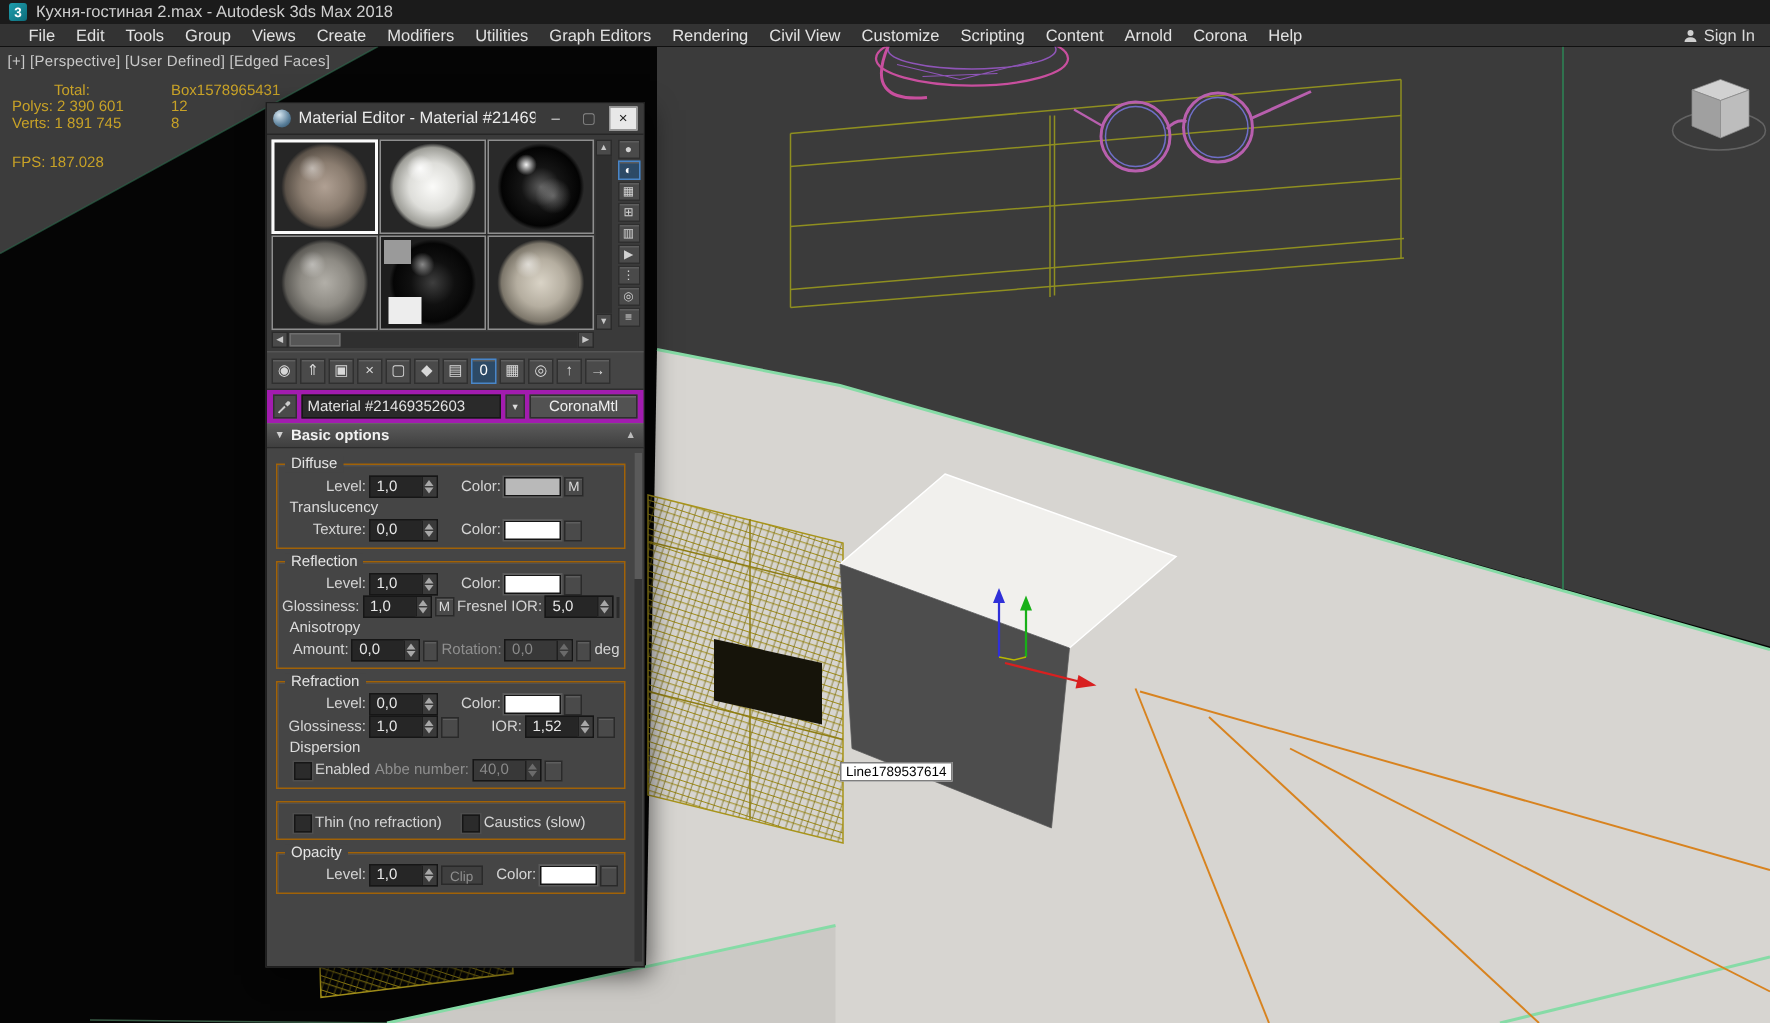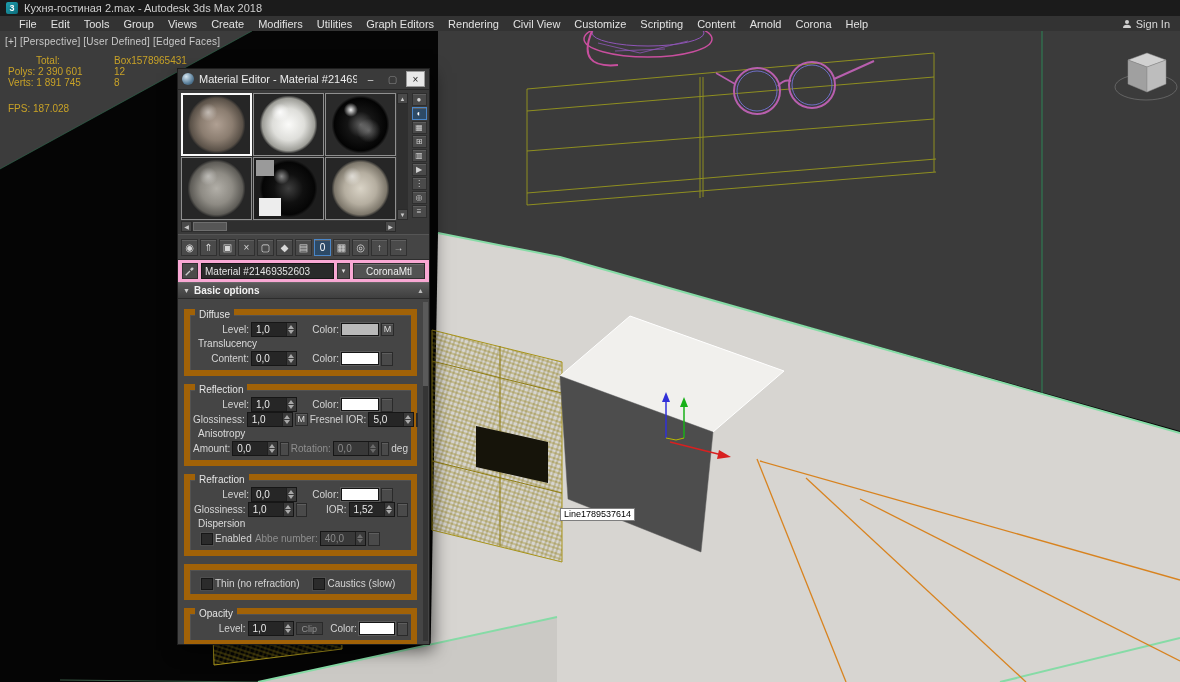--- a/index.html
+++ b/index.html
@@ -62,40 +62,40 @@
   .sbtn{width:15px;height:13px;background:#4a4a4a;border:1px solid #2e2e2e;box-sizing:border-box;color:#d2d2d2;
     font-size:8px;display:flex;align-items:center;justify-content:center;box-shadow:inset 0 1px 0 #5d5d5d;}
   .sbtn.active{background:#2d4a66;border-color:#4a86c8;color:#fff;}
 
   .me-toolbar{height:24px;flex:0 0 24px;display:flex;align-items:center;gap:2px;padding:0 3px;
     background:#454545;border-top:1px solid #555;border-bottom:1px solid #2e2e2e;}
   .tbtn{width:17px;height:17px;background:#4a4a4a;border:1px solid #303030;box-sizing:border-box;
     box-shadow:inset 0 1px 0 #5f5f5f;color:#d8d8d8;font-size:10px;display:flex;align-items:center;justify-content:center;padding:0;}
   .tbtn.active{background:#2d4a66;border-color:#4a86c8;color:#fff;}
 
-  .me-namerow{height:22px;flex:0 0 22px;display:flex;align-items:center;gap:3px;padding:0 4px;background:#f9a8d4;}
+  .me-namerow{height:22px;flex:0 0 22px;display:flex;align-items:center;gap:3px;padding:0 4px;background:#a21caf;}
   .dropper{width:16px;height:16px;display:flex;align-items:center;justify-content:center;
     background:#4a4a4a;border:1px solid #303030;box-sizing:border-box;}
   .ddl{flex:1;height:16px;background:#2a2a2a;border:1px solid #161616;display:flex;align-items:center;
     color:#e4e4e4;font-size:10px;padding:0 3px;box-sizing:border-box;white-space:nowrap;overflow:hidden;}
   .ddlarrow{width:13px;height:16px;flex:0 0 13px;background:#4a4a4a;border:1px solid #303030;box-sizing:border-box;
     display:flex;align-items:center;justify-content:center;font-size:7px;color:#ddd;}
   .cmtl{width:72px;flex:0 0 72px;height:16px;background:#525252;border:1px solid #2e2e2e;
     box-shadow:inset 0 1px 0 #6a6a6a;color:#eee;font-size:10px;display:flex;align-items:center;justify-content:center;}
 
   .rollout{height:15px;flex:0 0 15px;background:linear-gradient(#5a5a5a,#3f3f3f);border-top:1px solid #666;
     border-bottom:1px solid #2c2c2c;display:flex;align-items:center;gap:4px;padding:0 5px;
     font-weight:bold;color:#f2f2f2;font-size:10px;}
   .rarrow{font-size:7px;color:#cfcfcf;}
   .rscroll{margin-left:auto;font-size:7px;color:#bdbdbd;}
 
   .params{flex:1;position:relative;background:#454545;padding:2px 8px 0 0;box-sizing:border-box;overflow:hidden;}
   .pscroll{position:absolute;right:1px;top:3px;bottom:3px;width:5px;background:#353535;}
   .pthumb{position:absolute;left:0;top:0;width:5px;height:84px;background:#5a5a5a;}
-  .grp{position:relative;margin:8px 4px 0 6px;border:6px solid #a16207;
+  .grp{position:relative;margin:8px 4px 0 6px;border:1px solid #a16207;
     box-shadow:inset 1px 1px 0 rgba(255,255,255,.07);padding:7px 3px 4px;}
   .legend{position:absolute;top:-6px;left:5px;background:#454545;padding:0 4px;font-size:10px;color:#e4e4e4;}
   .sublab{padding:1px 0 1px 5px;color:#dcdcdc;height:12px;line-height:12px;}
   .prow{display:flex;align-items:center;height:15px;gap:2px;}
   .lab{text-align:right;color:#d4d4d4;white-space:nowrap;}
   .lab.left{text-align:left;}
   .dim{color:#8f8f8f;}
   .w34{width:34px;}.w40{width:40px;}.w46{width:46px;}.w50{width:50px;}.w56{width:56px;}.w62{width:62px;}.w64{width:64px;}
   .spin{display:inline-flex;height:13px;background:#262626;border:1px solid #161616;box-sizing:content-box;}
   .spin .val{width:26px;padding:0 4px;font-size:10px;line-height:13px;color:#e8e8e8;white-space:nowrap;overflow:hidden;}
@@ -355,21 +355,21 @@
           <span class="spin">
               <span class="val">1,0</span>
               <span class="sparr"></span>
             </span>
           <span class="lab w40">Color:</span>
           <span class="swatch" style="background: rgb(185, 185, 185);"></span>
           <button class="mbtn">M</button>
         </div>
         <div class="sublab">Translucency</div>
         <div class="prow">
-          <span class="lab w56">Content:</span>
+          <span class="lab w56">Texture:</span>
           <span class="spin">
               <span class="val">0,0</span>
               <span class="sparr"></span>
             </span>
           <span class="lab w40">Color:</span>
           <span class="swatch" style="background: rgb(255, 255, 255);"></span>
           <span class="mapb"></span>
         </div>
       </div>
 

